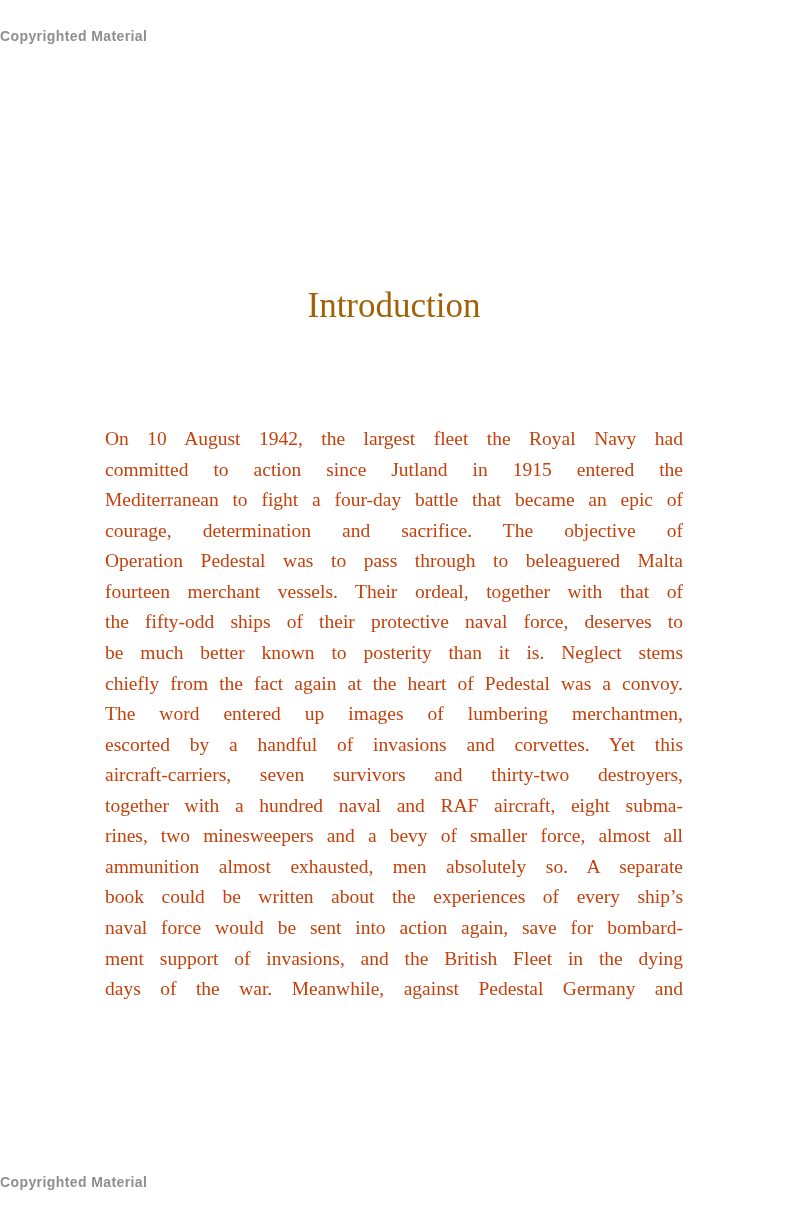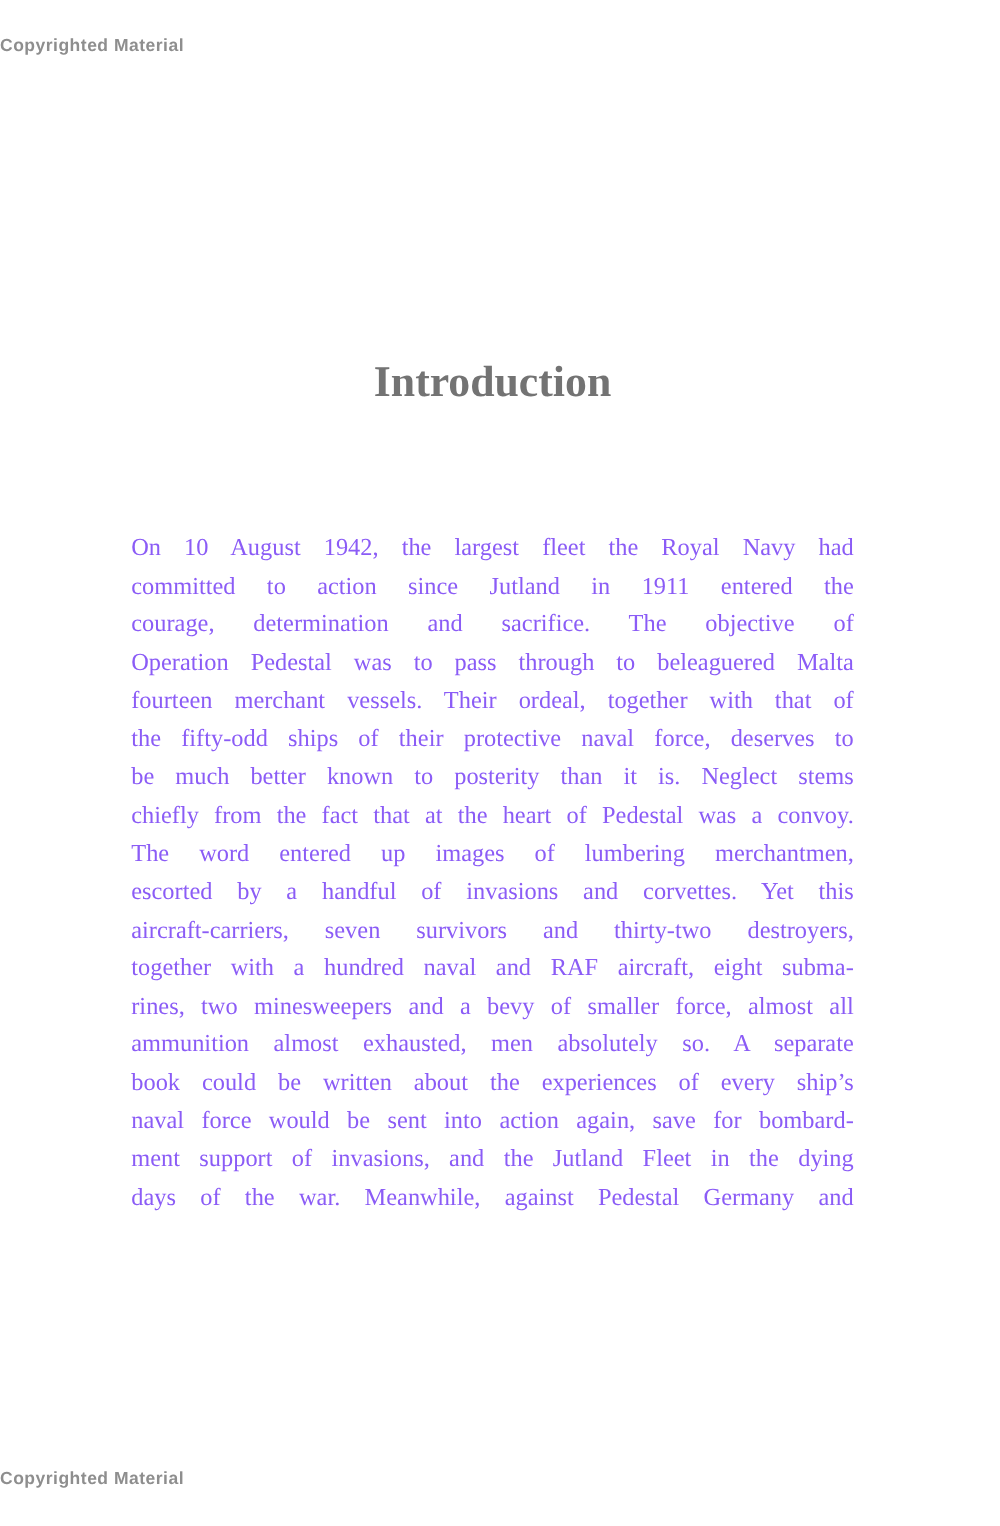--- a/index.html
+++ b/index.html
@@ -29,64 +29,65 @@
   .copyright.top { top: 28px; }
   .copyright.bottom { top: 1174px; }
   .chapter-title {
     position: absolute;
     top: 286px;
     left: 105px;
     width: 578px;
     margin: 0;
     text-align: center;
     font-family: "Liberation Serif", serif;
-    font-weight: bold;
+    font-weight: normal;
     font-size: 35px;
-    color: #737373;
+    color: #a16207;
   }
   .body-text {
     position: absolute;
     top: 424px;
     left: 105px;
     width: 578px;
     font-size: 19.5px;
-    color: #8b5cf6;
+    color: #c2410c;
   }
   .body-line {
     text-align: justify;
     text-align-last: justify;
     line-height: 30.57px;
     height: 30.57px;
   }
 </style>
 </head>
 <body>
 
 <div class="page">
 
   <div class="copyright top">Copyrighted Material</div>
 
   <h1 class="chapter-title">Introduction</h1>
 
   <div class="body-text">
       <div class="body-line">On 10 August 1942, the largest fleet the Royal Navy had</div>
-      <div class="body-line">committed to action since Jutland in 1911 entered the</div>
+      <div class="body-line">committed to action since Jutland in 1915 entered the</div>
+      <div class="body-line">Mediterranean to fight a four-day battle that became an epic of</div>
       <div class="body-line">courage, determination and sacrifice. The objective of</div>
       <div class="body-line">Operation Pedestal was to pass through to beleaguered Malta</div>
       <div class="body-line">fourteen merchant vessels. Their ordeal, together with that of</div>
       <div class="body-line">the fifty-odd ships of their protective naval force, deserves to</div>
       <div class="body-line">be much better known to posterity than it is. Neglect stems</div>
-      <div class="body-line">chiefly from the fact that at the heart of Pedestal was a convoy.</div>
+      <div class="body-line">chiefly from the fact again at the heart of Pedestal was a convoy.</div>
       <div class="body-line">The word entered up images of lumbering merchantmen,</div>
       <div class="body-line">escorted by a handful of invasions and corvettes. Yet this</div>
       <div class="body-line">aircraft-carriers, seven survivors and thirty-two destroyers,</div>
       <div class="body-line">together with a hundred naval and RAF aircraft, eight subma-</div>
       <div class="body-line">rines, two minesweepers and a bevy of smaller force, almost all</div>
       <div class="body-line">ammunition almost exhausted, men absolutely so. A separate</div>
       <div class="body-line">book could be written about the experiences of every ship’s</div>
       <div class="body-line">naval force would be sent into action again, save for bombard-</div>
-      <div class="body-line">ment support of invasions, and the Jutland Fleet in the dying</div>
+      <div class="body-line">ment support of invasions, and the British Fleet in the dying</div>
       <div class="body-line">days of the war. Meanwhile, against Pedestal Germany and</div>
     </div>
 
   <div class="copyright bottom">Copyrighted Material</div>
 
 </div>
 
 </body></html>

